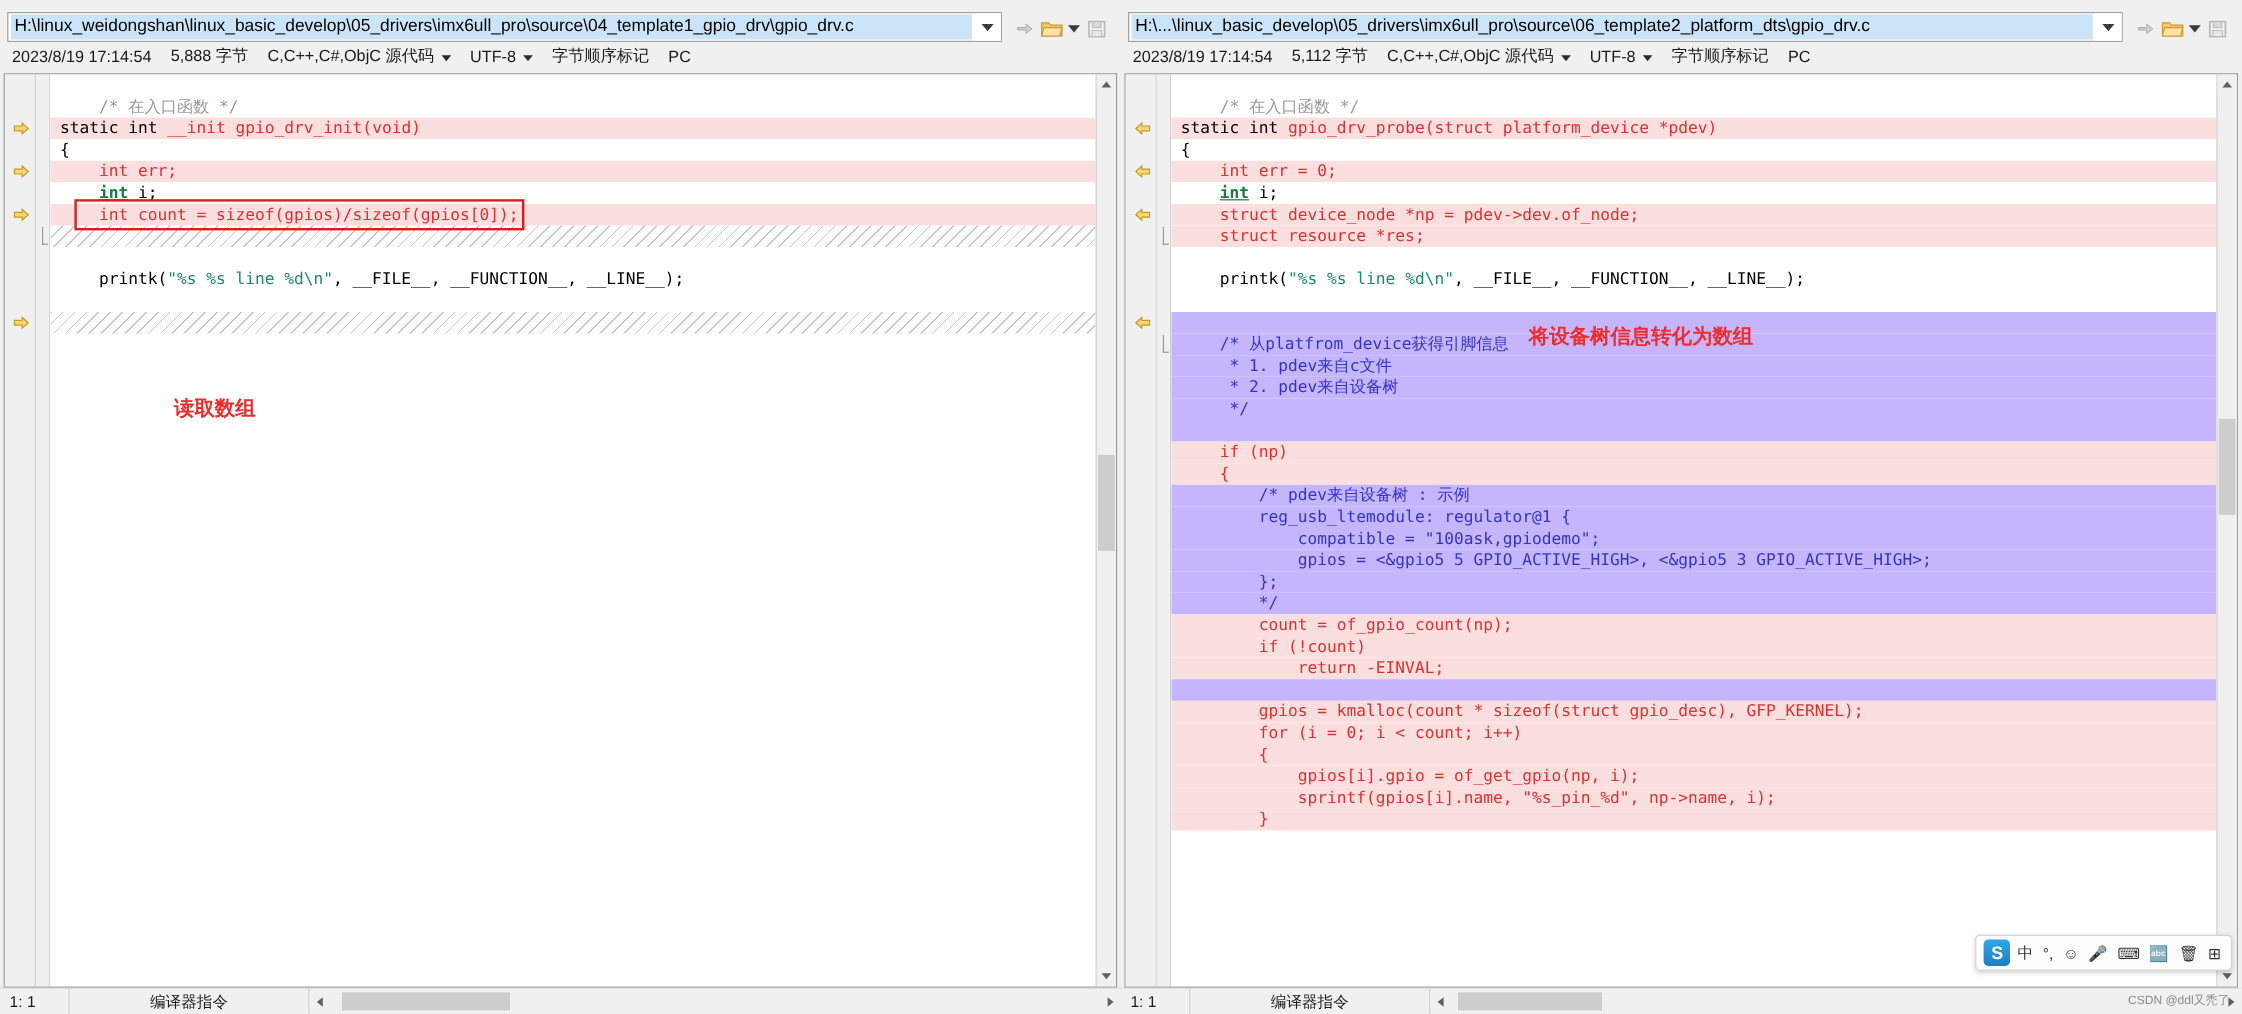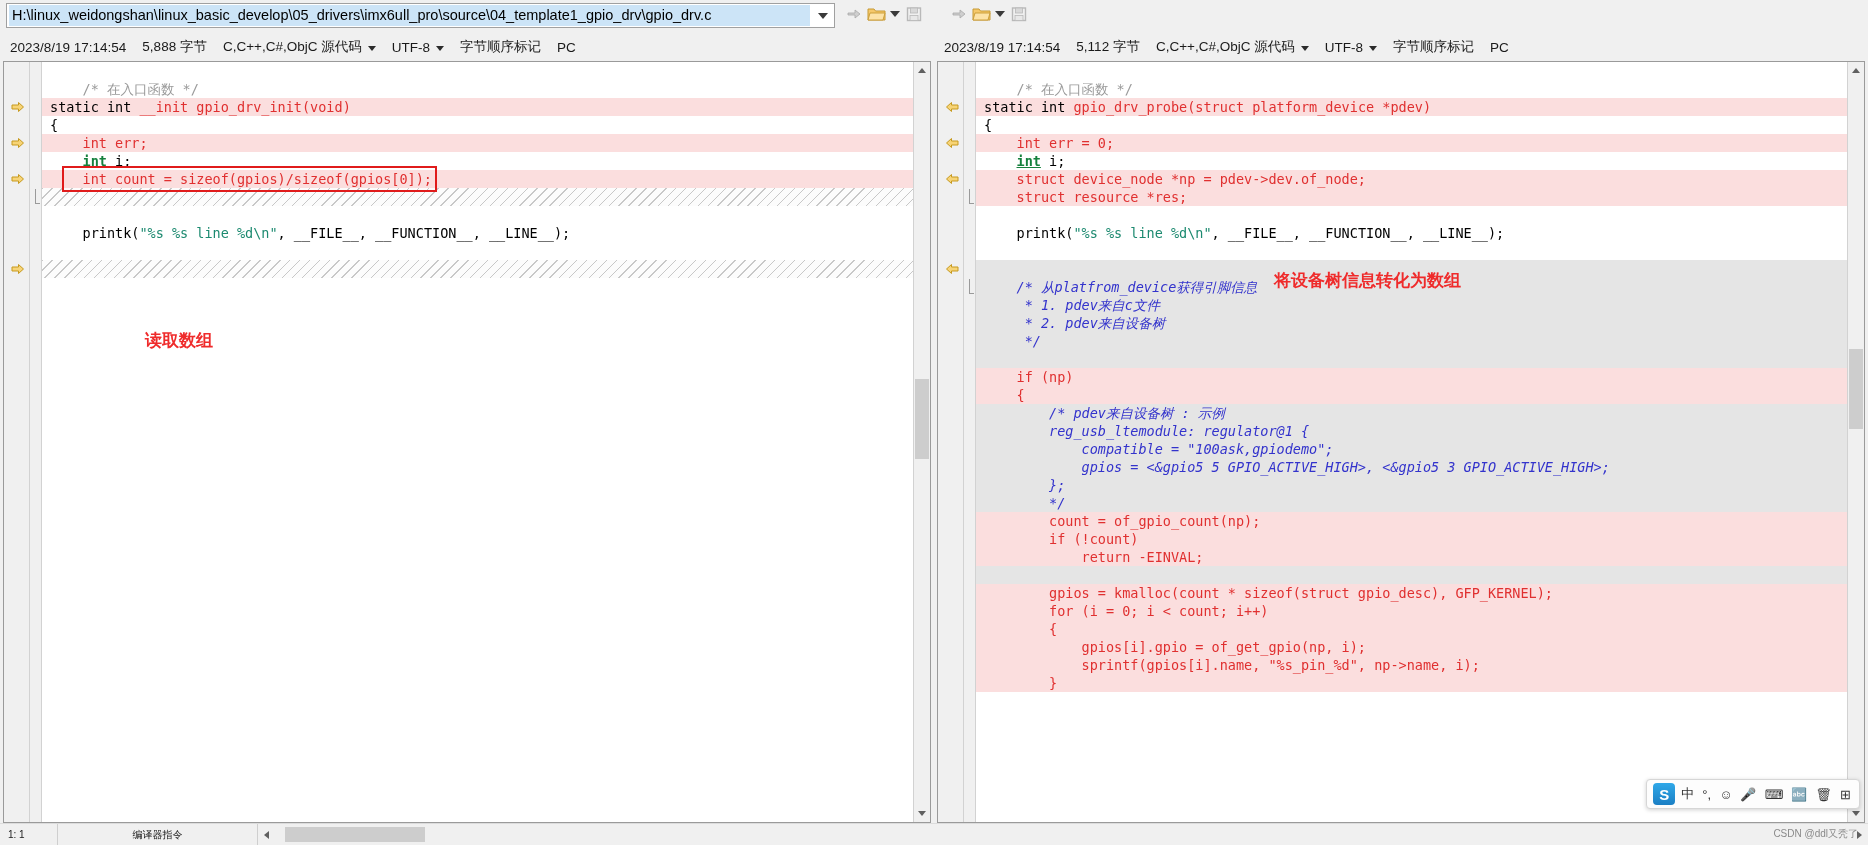--- a/index.html
+++ b/index.html
@@ -20,21 +20,21 @@
 
   
   .pathbar-row {
     display: flex;
     height: 32px;
     background: #f0f0f0;
     align-items: center;
   }
   .pathbar {
     display: flex;
-    align-items: flex-start;
+    align-items: flex-end;
     height: 32px;
     flex: 1 1 0;
     min-width: 0;
     padding: 0 4px 0 6px;
   }
   .path-input-wrap {
     flex: 1 1 auto;
     min-width: 0;
     height: 25px;
     border: 1px solid #a0a0a0;
@@ -193,21 +193,21 @@
     white-space: pre;
   }
   .ln {
     height: 18px;
     line-height: 18px;
     padding-left: 8px;
     white-space: pre;
     position: relative;
   }
   .ln.diff-red { background: #fbdede; }
-  .ln.diff-blue { background: #e5e5e5; font-style: italic; }
+  .ln.diff-blue { background: #c4b5fd; }
   .ln.hatch {
     background-color: #fcfcfc;
     background-image: repeating-linear-gradient(135deg, #c8c8c8 0px, #c8c8c8 1px, transparent 1px, transparent 7px);
   }
   .ln.plain { background: #ffffff; }
 
   
   .c-kw   { color: #15803d; font-weight: bold; text-decoration: underline; }
   .c-txt  { color: #000000; }
   .c-red  { color: #e03030; }
@@ -252,24 +252,23 @@
     font-size: 17px;
     font-weight: 600;
     white-space: nowrap;
   }
 
   
   .status-row {
     height: 22px;
     display: flex;
     background: #f0f0f0;
-    font-size: 10px;
+    font-size: 13px;
     color: #1a1a1a;
     align-items: stretch;
-    flex-direction: column;
   }
   .status-half {
     flex: 1 1 0;
     min-width: 0;
     display: flex;
     align-items: center;
     border-top: 1px solid #dcdcdc;
   }
   .st-cell {
     display: flex;
@@ -367,20 +366,26 @@
           <svg width="16" height="16" viewBox="0 0 16 16">
               <rect x="1.5" y="2" width="13" height="12.5" fill="none" stroke="#b9b9b9" stroke-width="1.4"></rect>
               <rect x="4.5" y="2" width="7" height="5" fill="#d9d9d9" stroke="#b9b9b9" stroke-width="0.8"></rect>
               <rect x="4" y="9.5" width="8" height="5" fill="#e8e8e8" stroke="#b9b9b9" stroke-width="0.8"></rect>
             </svg>
         </div>
       </div>
     </div>
 
     <div class="pathbar">
+      <div class="path-input-wrap">
+        <div class="path-text">H:\...\linux_basic_develop\05_drivers\imx6ull_pro\source\06_template2_platform_dts\gpio_drv.c</div>
+        <div class="path-caret">
+          <div class="caret-glyph"></div>
+        </div>
+      </div>
       <div class="tb-icons">
         <div class="tb-icon">
           <svg width="17" height="16" viewBox="0 0 17 16">
               <path d="M3 11 L10 11 L10 8 L15 12 L10 16 L10 13 L3 13 Z" fill="#cfcfcf" stroke="#a8a8a8" stroke-width="0.8" transform="translate(0,-4)"></path>
             </svg>
         </div>
         <div class="tb-icon">
           <svg width="19" height="16" viewBox="0 0 19 16">
               <path d="M1 3 L7 3 L8.5 5 L18 5 L18 14 L1 14 Z" fill="#f5c86a" stroke="#c79a34" stroke-width="1"></path>
               <path d="M3 7 L18 7 L16 14 L1 14 Z" fill="#fde3a7" stroke="#c79a34" stroke-width="0.9"></path>

